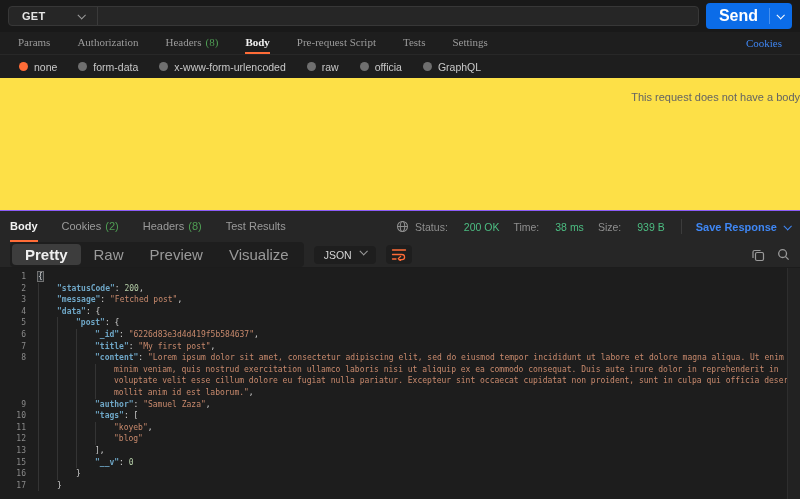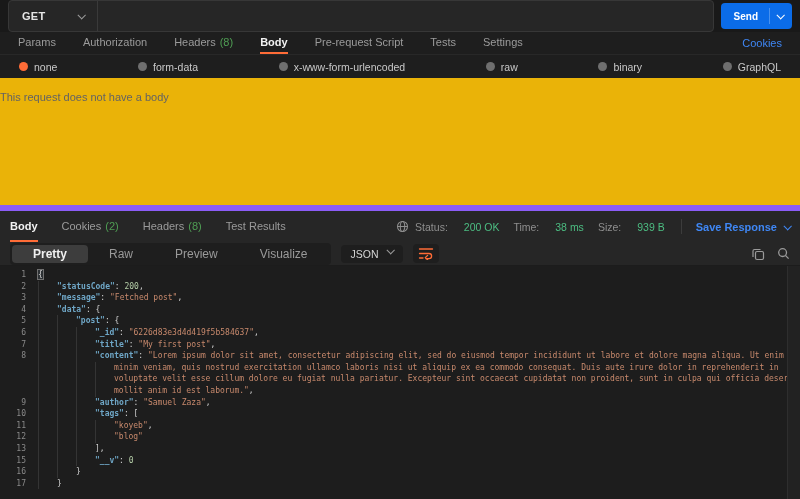--- a/index.html
+++ b/index.html
@@ -7,66 +7,66 @@
   body {
     background:#1e1e1e;
     font-family:"Liberation Sans", sans-serif;
     color:#cccccc;
     -webkit-font-smoothing:antialiased;
   }
   .app { width:800px; height:499px; display:flex; flex-direction:column; }
 
   
   .url-row { height:32px; flex:0 0 32px; display:flex; align-items:center; padding:0 8px; background:#191919; gap:7px; }
-  .url-bar { flex:1; height:32px; display:flex; align-items:stretch; background:#262626; border:1px solid #373737; border-radius:4px; overflow:hidden; }
+  .url-bar { flex:1; height:20px; display:flex; align-items:stretch; background:#262626; border:1px solid #373737; border-radius:4px; overflow:hidden; }
   .method { display:flex; align-items:center; padding:0 13px; border-right:1px solid #3a3a3a; cursor:pointer; }
   .method-label { font-size:11px; font-weight:700; color:#e6e6e6; letter-spacing:.3px; }
   .method .chev { margin-left:32px; color:#9a9a9a; }
   .chev { display:inline-block; width:6px; height:6px; border-right:1.4px solid currentColor; border-bottom:1.4px solid currentColor; transform:rotate(45deg) translateY(-1px); }
   .url-input { flex:1; background:transparent; border:none; outline:none; color:#d6d6d6; font-size:11.5px; padding:0 11px; font-family:"Liberation Sans",sans-serif; }
   .send-btn { flex:0 0 auto; height:26px; display:flex; align-items:center; background:#0b6ce8; border-radius:4px; color:#ffffff; cursor:pointer; }
-  .send-label { font-size:10px; font-weight:700; padding:0 11px 0 13px; }
+  .send-label { font-size:16px; font-weight:700; padding:0 11px 0 13px; }
   .send-sep { width:1px; height:16px; background:rgba(255,255,255,.25); }
   .send-btn .chev { margin:0 9px 0 7px; }
 
   
-  .req-tabs { height:23px; flex:0 0 23px; display:flex; align-items:stretch; background:#1e1e1e; padding:0 18px; border-bottom:1px solid #282828; font-size:11px; }
+  .req-tabs { height:23px; flex:0 0 23px; display:flex; align-items:stretch; background:#1e1e1e; padding:0 18px; border-bottom:1px solid #282828; font-size:11px;font-family:Liberation Serif, serif; }
   .rtabs { display:flex; gap:27px; }
   .rtab { display:flex; align-items:center; gap:4px; color:#9b9b9b; cursor:pointer; border-bottom:2px solid transparent; padding-bottom:1px; }
   .rtab.active { color:#f2f2f2; font-weight:700; border-bottom-color:#ff6c37; }
   .rtab .count { color:#4f9e54; }
   .cookies-link { margin-left:auto; color:#3f87f5; font-size:11px; align-self:center; cursor:pointer; }
 
   
-  .body-types { height:23px; flex:0 0 23px; display:flex; align-items:center; gap:21px; padding:0 19px; background:#1e1e1e; font-size:10.5px; color:#c9c9c9;justify-content:space-between; }
+  .body-types { height:23px; flex:0 0 23px; display:flex; align-items:center; gap:21px; padding:0 19px; background:#1e1e1e; font-size:10.5px; color:#c9c9c9; }
   .radio { display:flex; align-items:center; gap:6px; cursor:pointer; }
   .radio .dot { width:9px; height:9px; border-radius:50%; background:#6f6f6f; }
   .radio.sel .dot { background:#ff6c37; }
 
   
-  .req-body { flex:0 0 133px; background:#eab308; text-align:left; padding-top:9px; border-bottom:6px solid #8b5cf6; }
+  .req-body { flex:0 0 133px; background:#fde047; text-align:right; padding-top:9px; border-bottom:1px solid #8b5cf6; }
   .empty-msg { font-size:11px; color:#636363; }
 
   
   .resp-header { flex:0 0 31px; display:flex; align-items:stretch; background:#262626; padding:0 10px; font-size:11px; }
   .rtabs2 { display:flex; gap:24px; }
   .rtab2 { display:flex; align-items:center; gap:4px; color:#9b9b9b; cursor:pointer; border-bottom:2px solid transparent; }
   .rtab2.active { color:#f2f2f2; font-weight:700; border-bottom-color:#ff6c37; }
   .rtab2 .count { color:#4f9e54; }
   .resp-meta { margin-left:auto; display:flex; align-items:center; gap:6px; font-size:10.5px; color:#8f8f8f; }
   .meta-pair { display:flex; gap:16px; margin-right:8px; }
   .meta-val { color:#4cbd82; }
   .meta-sep { width:1px; height:15px; background:#3c3c3c; margin:0 8px 0 2px; }
   .save-resp { display:flex; align-items:center; gap:7px; color:#3f87f5; font-size:11px; font-weight:600; cursor:pointer; }
   .icon-btn { display:flex; align-items:center; justify-content:center; cursor:pointer; }
 
   
   .resp-toolbar { flex:0 0 24px; display:flex; align-items:center; background:#262626; padding:0 10px; border-bottom:1px solid #1c1c1c; }
   .seg { display:flex; background:#1e1e1e; border-radius:4px; padding:2px; }
-  .vtab { font-size:12px; color:#9a9a9a; padding:2px 21px; border-radius:4px; cursor:pointer; }
+  .vtab { font-size:15px; color:#9a9a9a; padding:2px 13px; border-radius:4px; cursor:pointer; }
   .vtab.active { background:#3d3d3d; color:#f0f0f0; font-weight:600; }
   .fmt-select { margin-left:10px; display:flex; gap:8px; background:#1e1e1e; border-radius:4px; padding:3px 10px; font-size:10.5px; color:#d6d6d6; cursor:pointer; }
   .fmt-select .chev { color:#9a9a9a; }
   .wrap-btn { margin-left:10px; background:#1e1e1e; border-radius:4px; padding:3px 5px; }
   .tool-right { margin-left:auto; display:flex; align-items:center; gap:12px; }
 
   
   .code { flex:1; background:#1d1d1d; position:relative; overflow:hidden; padding-top:3px; font-family:"DejaVu Sans Mono", monospace; font-size:8px; }
   .code-row { display:flex; height:11.6px; line-height:11.6px; white-space:pre; }
   .gutter { flex:0 0 26px; text-align:right; color:#8a8a8a; user-select:none; }
@@ -139,21 +139,21 @@
       <label class="radio">
         <span class="dot"></span>
         <span>x-www-form-urlencoded</span>
       </label>
       <label class="radio">
         <span class="dot"></span>
         <span>raw</span>
       </label>
       <label class="radio">
         <span class="dot"></span>
-        <span>binary</span>
+        <span>officia</span>
       </label>
       <label class="radio">
         <span class="dot"></span>
         <span>GraphQL</span>
       </label>
     </div>
 
   <div class="req-body">
     <span class="empty-msg">This request does not have a body</span>
   </div>

